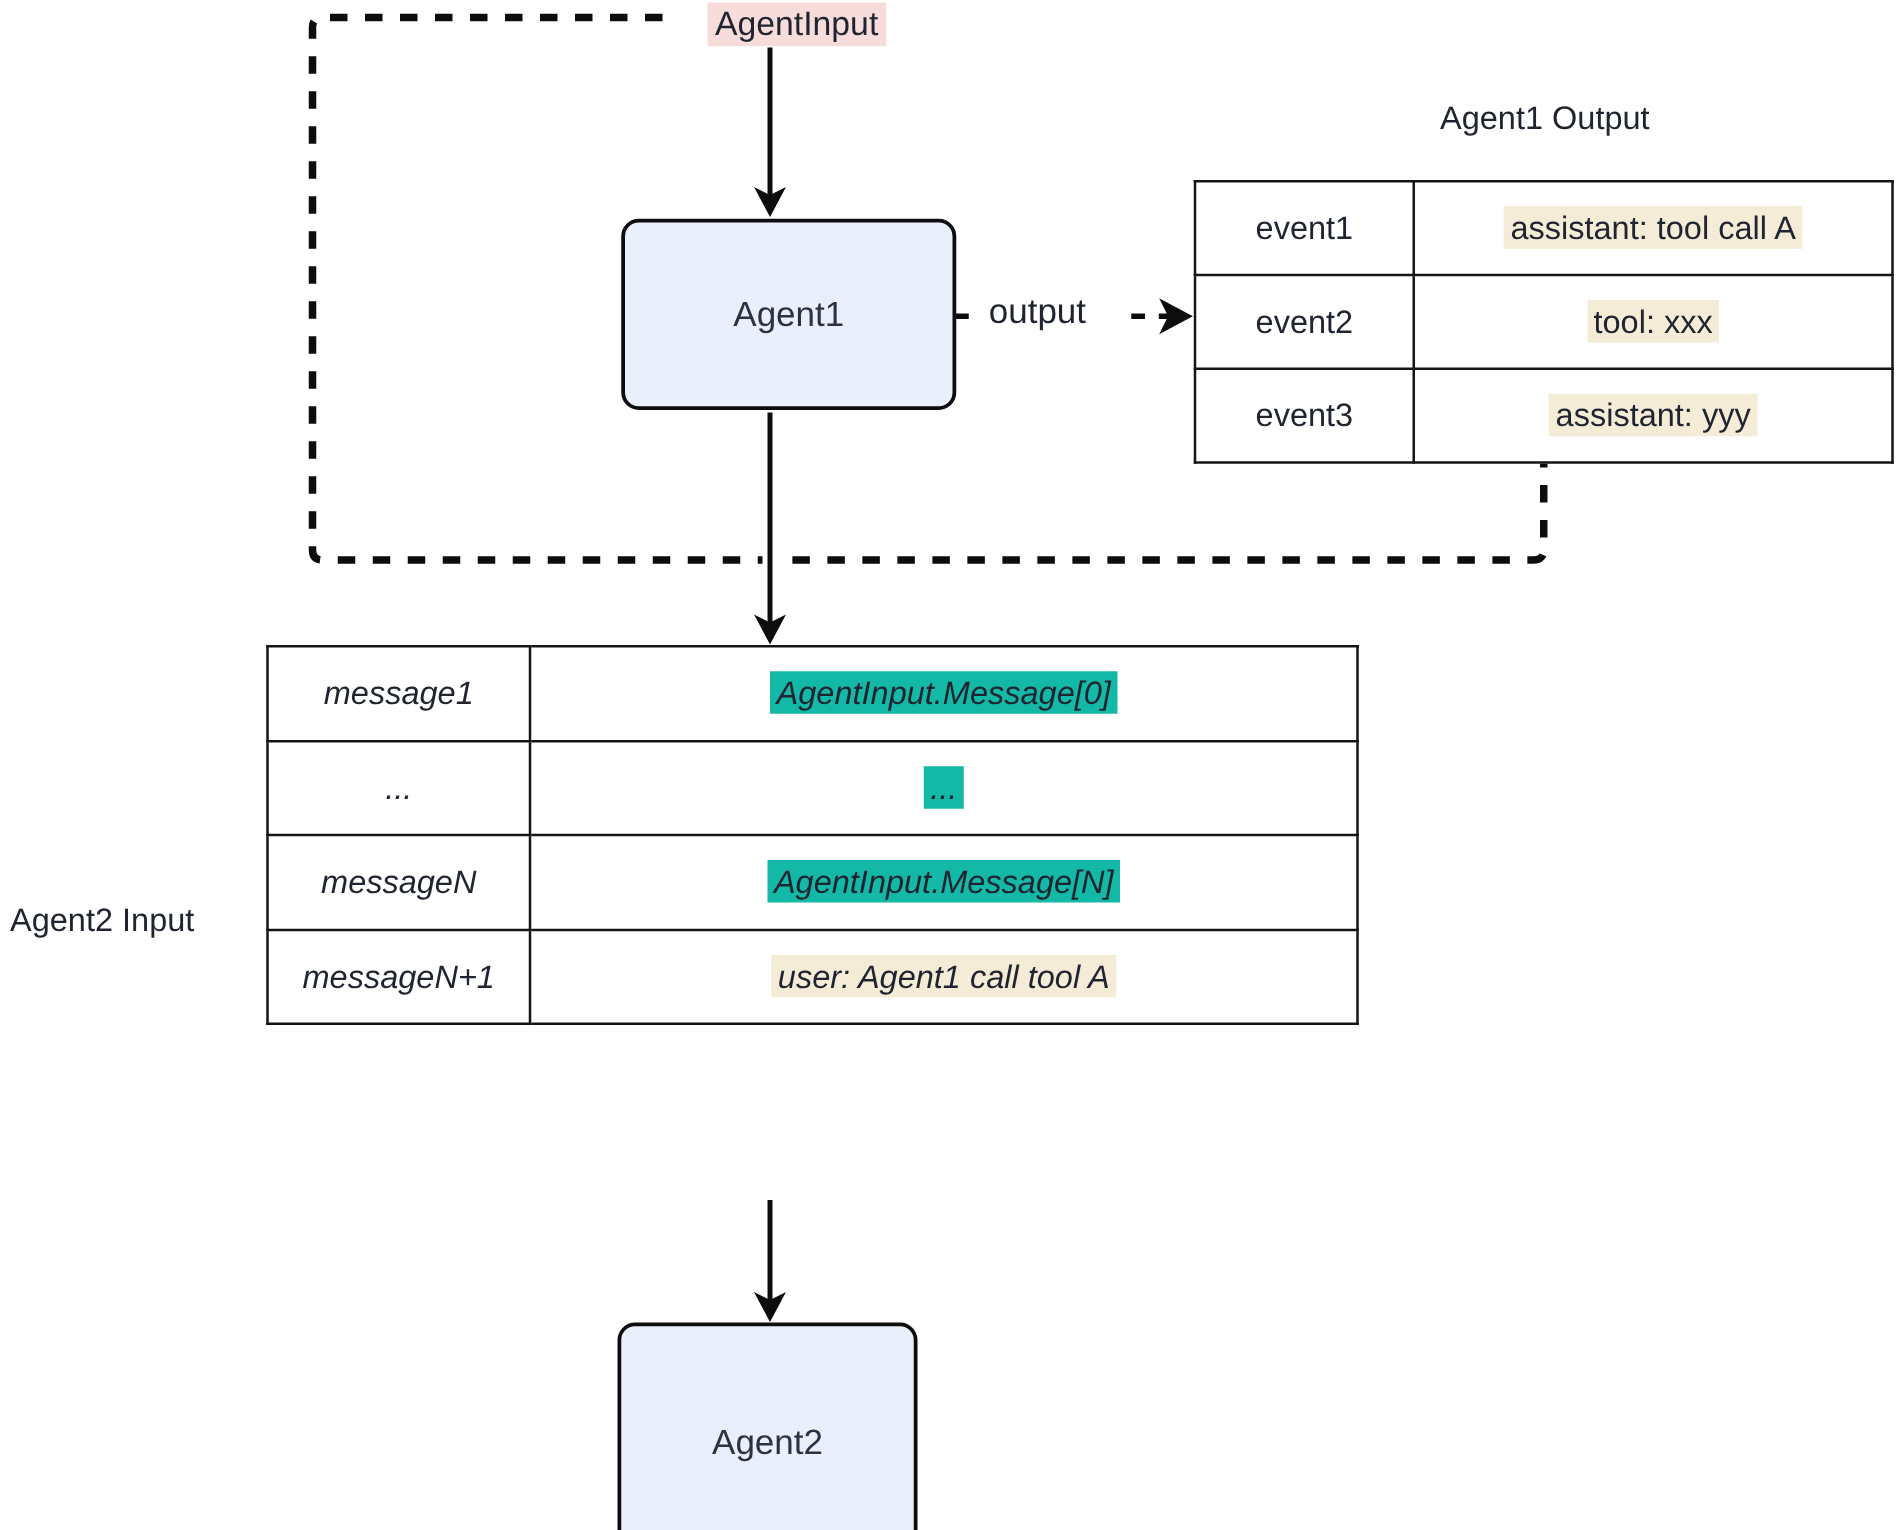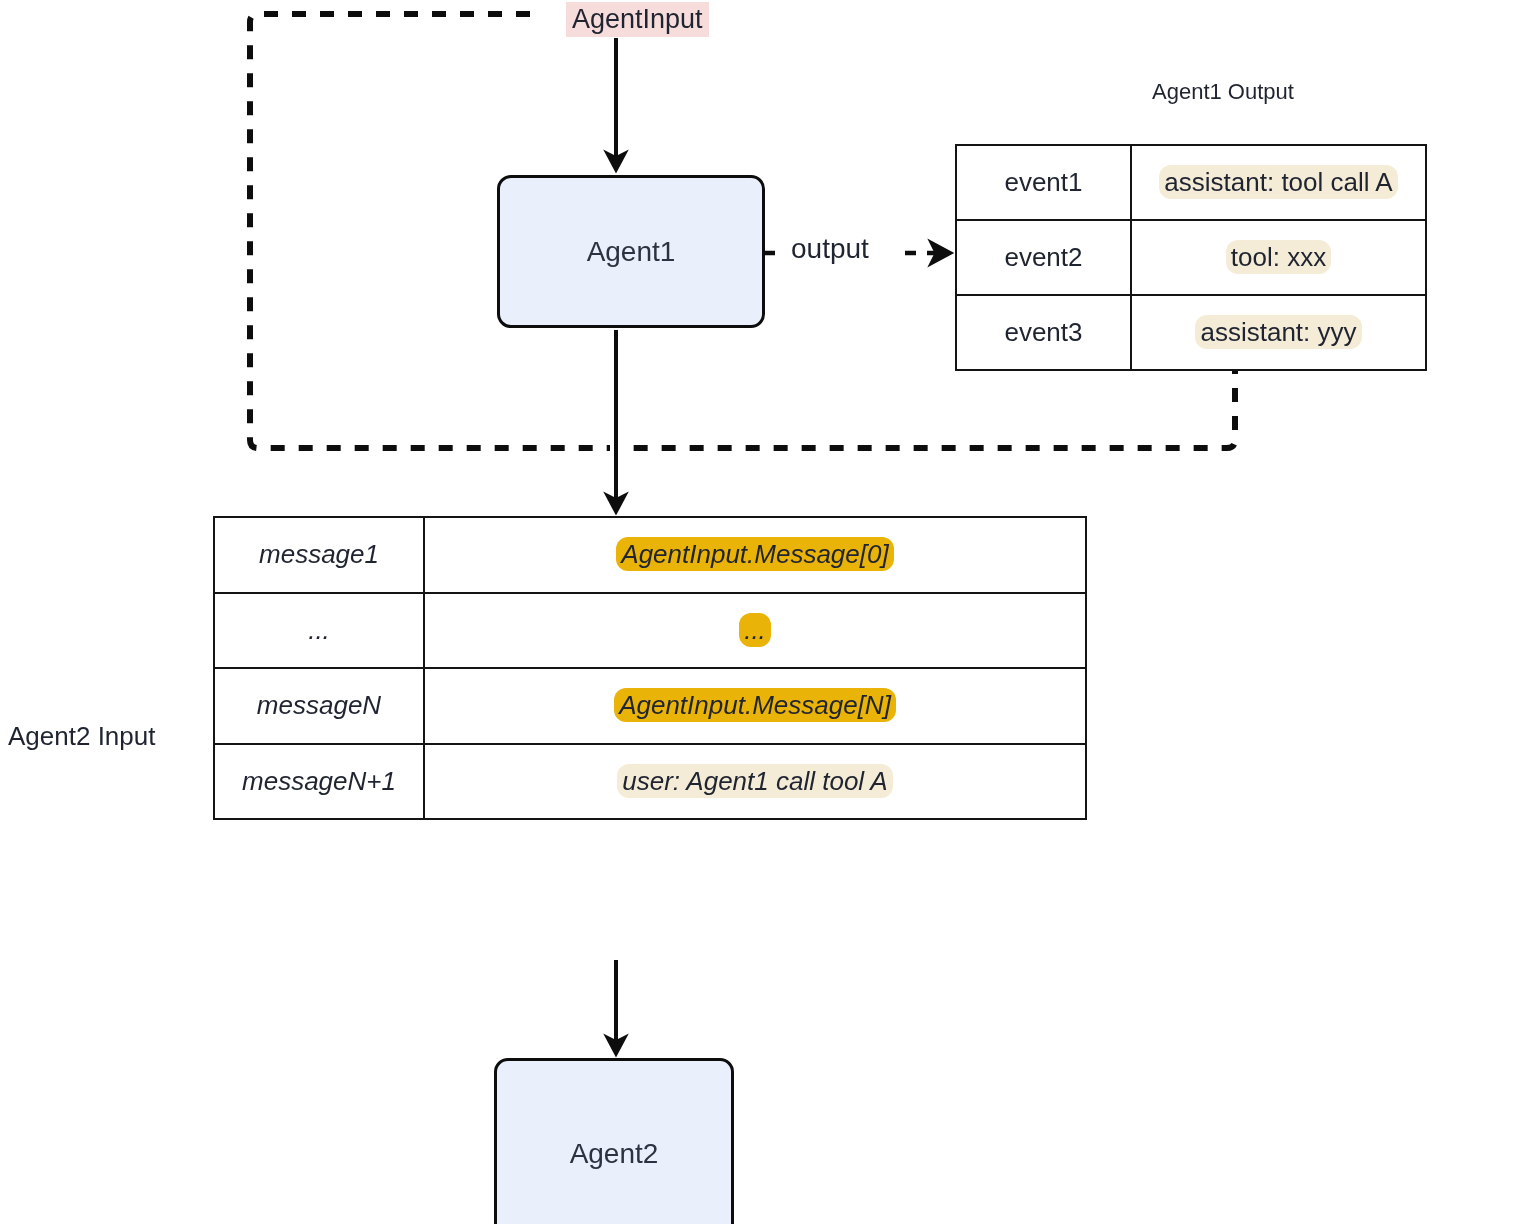--- a/index.html
+++ b/index.html
@@ -47,21 +47,21 @@
     font-size: 27px;
     color: #1f2430;
     white-space: nowrap;
   }
   #label-agent-input {
     left: 566px; top: 2px;
     background: #f7dcdc;
     padding: 2px 6px;
   }
   #label-output { left: 791px; top: 233px; font-size: 28px; }
-  #label-agent1-output { left: 1152px; top: 79px; font-size: 22px; }
+  #label-agent1-output { left: 1152px; top: 79px; font-size: 26px; }
   #label-agent2-input { left: 8px; top: 721px; font-size: 26px; }
 
   
   .grid-table {
     position: absolute;
     box-sizing: border-box;
     border-collapse: collapse;
     background: #ffffff;
     table-layout: fixed;
   }
@@ -70,26 +70,25 @@
     text-align: center;
     vertical-align: middle;
     font-size: 26px;
     color: #1f2430;
     padding: 0;
     height: 73px;
   }
   .grid-table td .hl {
     padding: 2px 5px;
     display: inline;
-    border-radius: 12px;
   }
   .hl-yellow { background: #f5ecd7; }
-  .hl-pink   { background: #eab308; }
+  .hl-pink   { background: #14b8a6; }
 
-  #table-agent1-output { left: 955px; top: 144px; width: 472px; }
+  #table-agent1-output { left: 955px; top: 144px; width: 560px; }
   #table-agent1-output td.key { width: 173px; }
 
   #table-agent2-input { left: 213px; top: 516px; width: 874px; font-style: italic; }
   #table-agent2-input td { height: 73.5px; }
   #table-agent2-input td.key { width: 208px; }
 </style>
 </head>
 <body>
 
 <div id="canvas">

